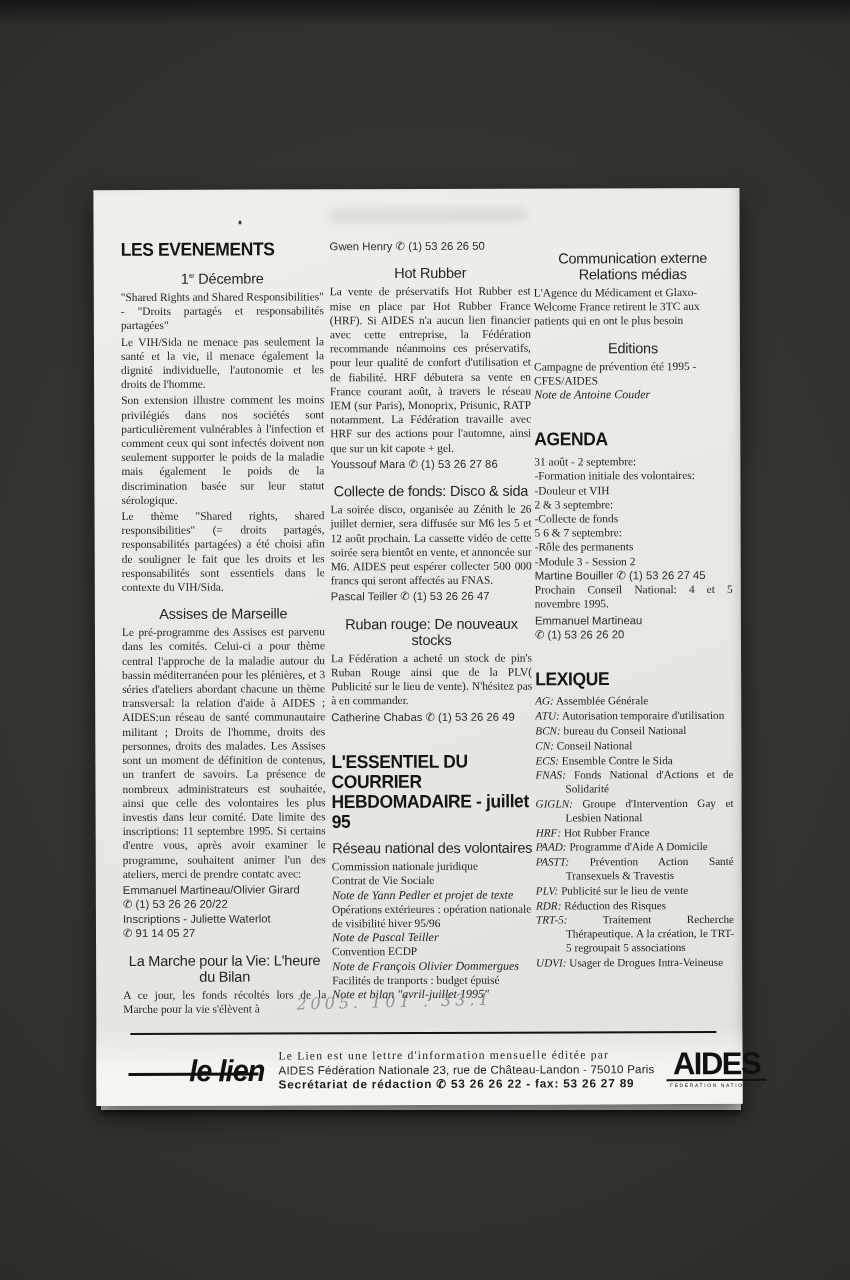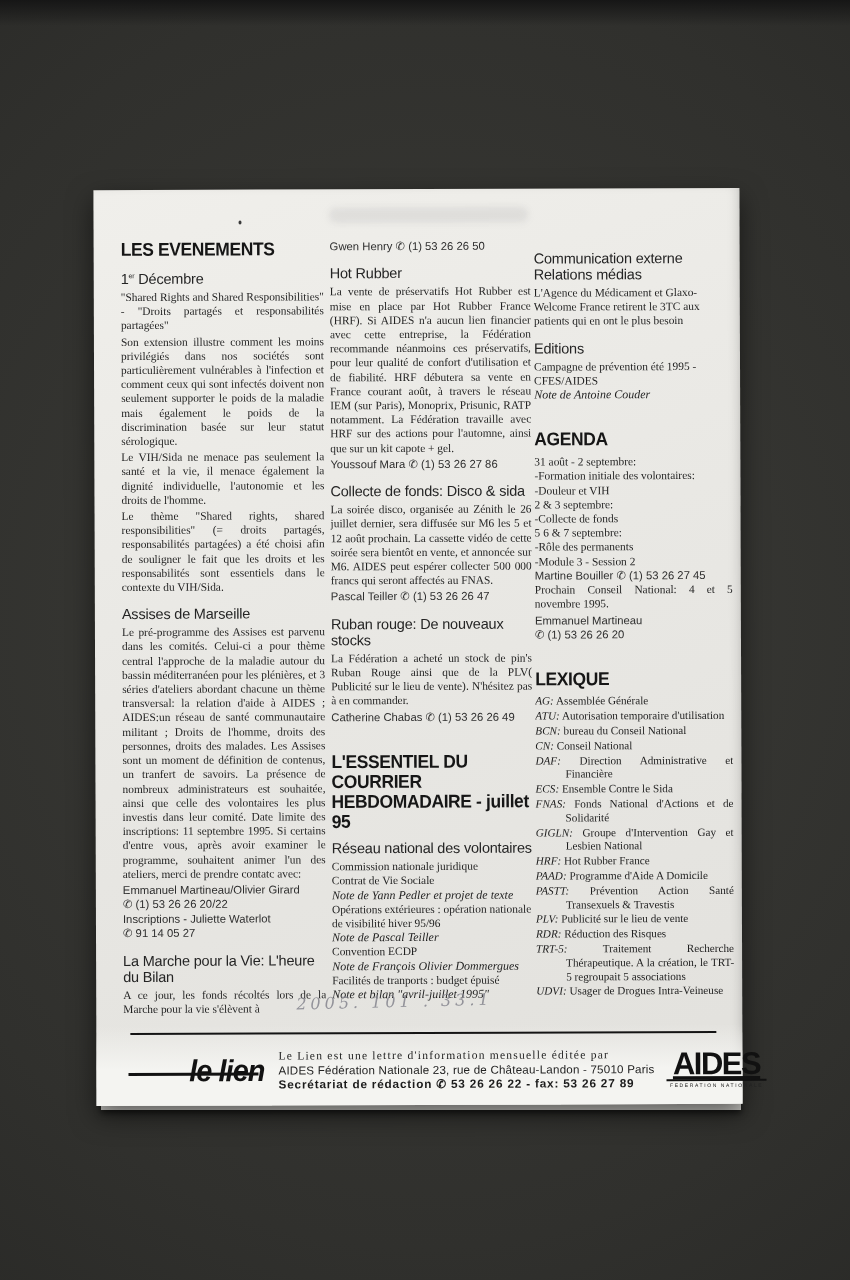--- a/index.html
+++ b/index.html
@@ -20,21 +20,21 @@
   .bleed{position:absolute;left:235px;top:18px;width:200px;height:16px;background:rgba(90,90,95,.10);filter:blur(3px);border-radius:8px;}
   .speck{position:absolute;left:145px;top:31px;width:3px;height:4px;background:#3a3a3a;border-radius:50%;}
 
   .doc-col{position:absolute;top:50px;height:795px;overflow:hidden;color:#1f1f1f;}
   .col0{left:27px;width:203px;}
   .col1{left:236px;width:201px;}
   .col2{left:440px;width:198px;}
 
   .b-h1{font-family:"Liberation Sans",sans-serif;font-weight:bold;font-size:17.5px;line-height:19px;letter-spacing:-0.4px;color:#161616;margin:28px 0 6px;transform:scaleY(1.05);transform-origin:left top;}
   .doc-col .b-h1:first-child{margin-top:0;}
-  .b-h2{font-family:"Liberation Sans",sans-serif;font-weight:normal;font-size:14.5px;line-height:16px;letter-spacing:-0.2px;color:#242424;margin:12px 0 3px;}
+  .b-h2{font-family:"Liberation Sans",sans-serif;font-weight:normal;font-size:14.5px;line-height:16px;letter-spacing:-0.2px;color:#242424;margin:12px 0 3px;text-align:center;}
   .b-p{font-size:11.4px;line-height:14.2px;text-align:justify;margin:0 0 2px;}
   .b-line{font-size:11.4px;line-height:14.2px;margin:0;}
   .b-note{font-size:12px;line-height:14.2px;font-style:italic;margin:0;}
   .b-contact{font-family:"Liberation Sans",sans-serif;font-size:11.3px;line-height:14.4px;color:#2e2e2e;margin:0;}
   .b-lex{font-size:11.2px;line-height:13.8px;text-align:justify;padding-left:30px;text-indent:-30px;margin:0 0 1px;}
   .lex-term{white-space:nowrap;font-style:italic;}
   sup{font-size:7px;vertical-align:super;line-height:0;}
 
   .handwriting{
     position:absolute;left:200px;top:803px;color:#85858e;
@@ -47,41 +47,41 @@
   .lelien .txt{
     font-family:"Liberation Sans",sans-serif;font-weight:bold;font-style:italic;
     font-size:29px;letter-spacing:-1px;color:#121212;transform:scaleY(1.05);display:inline-block;
   }
   .lelien .strike{position:absolute;left:2px;right:6px;top:55%;height:3px;background:#121212;}
   .foot-center{flex:1;padding:0 10px 0 14px;color:#222;}
   .fc-1{font-family:"Liberation Serif",serif;font-size:11.6px;line-height:14px;letter-spacing:1.2px;white-space:nowrap;}
   .fc-2{font-family:"Liberation Sans",sans-serif;font-size:11.6px;line-height:14px;letter-spacing:0.2px;white-space:nowrap;}
   .fc-3{font-family:"Liberation Sans",sans-serif;font-size:11.8px;line-height:14px;letter-spacing:0.8px;white-space:nowrap;font-weight:bold;color:#1c1c1c;}
   .aides-logo{flex:0 0 auto;width:104px;text-align:center;}
-  .aides-big{font-family:"Liberation Sans",sans-serif;font-weight:bold;font-size:31px;line-height:28px;letter-spacing:-1.5px;color:#111;transform:scaleY(1.02);text-decoration:underline;}
+  .aides-big{font-family:"Liberation Sans",sans-serif;font-weight:bold;font-size:31px;line-height:28px;letter-spacing:-1.5px;color:#111;transform:scaleY(1.02);}
   .aides-bar{height:2px;background:#111;margin:1px 2px 1px 2px;}
   .aides-sub{font-family:"Liberation Sans",sans-serif;font-size:5px;letter-spacing:1.6px;color:#222;white-space:nowrap;}
 </style>
 </head>
 <body>
 
 <div class="top-shade"></div>
 <div class="under-sheet"></div>
 
 <div class="paper">
   <div class="bleed"></div>
   <div class="speck"></div>
   <div class="paper-bottom-band"></div>
 
   <div id="col0" class="doc-col col0" lang="fr">
       <div class="b-h1">LES EVENEMENTS</div>
       <div class="b-h2">1<sup>er</sup> Décembre</div>
       <div class="b-p">"Shared Rights and Shared Responsibilities" - "Droits partagés et responsabilités partagées"</div>
+      <div class="b-p">Le VIH/Sida ne menace pas seulement la santé et la vie, il menace également la dignité individuelle, l'autonomie et les droits de l'homme.</div>
       <div class="b-p">Son extension illustre comment les moins privilégiés dans nos sociétés sont particulièrement vulnérables à l'infection et comment ceux qui sont infectés doivent non seulement supporter le poids de la maladie mais également le poids de la discrimination basée sur leur statut sérologique.</div>
-      <div class="b-p">Le VIH/Sida ne menace pas seulement la santé et la vie, il menace également la dignité individuelle, l'autonomie et les droits de l'homme.</div>
       <div class="b-p">Le thème "Shared rights, shared responsibilities" (= droits partagés, responsabilités partagées) a été choisi afin de souligner le fait que les droits et les responsabilités sont essentiels dans le contexte du VIH/Sida.</div>
       <div class="b-h2">Assises de Marseille</div>
       <div class="b-p">Le pré-programme des Assises est parvenu dans les comités. Celui-ci a pour thème central l'approche de la maladie autour du bassin méditerranéen pour les plénières, et 3 séries d'ateliers abordant chacune un thème transversal: la relation d'aide à AIDES ; AIDES:un réseau de santé communautaire militant ; Droits de l'homme, droits des personnes, droits des malades. Les Assises sont un moment de définition de contenus, un tranfert de savoirs. La présence de nombreux administrateurs est souhaitée, ainsi que celle des volontaires les plus investis dans leur comité. Date limite des inscriptions: 11 septembre 1995. Si certains d'entre vous, après avoir examiner le programme, souhaitent animer l'un des ateliers, merci de prendre contatc avec:</div>
       <div class="b-contact">Emmanuel Martineau/Olivier Girard</div>
       <div class="b-contact">✆ (1) 53 26 26 20/22</div>
       <div class="b-contact">Inscriptions - Juliette Waterlot</div>
       <div class="b-contact">✆ 91 14 05 27</div>
       <div class="b-h2">La Marche pour la Vie: L'heure du Bilan</div>
       <div class="b-p">A ce jour, les fonds récoltés lors de la Marche pour la vie s'élèvent à</div>
     </div>
@@ -125,21 +125,20 @@
       <div class="b-line">-Module 3 - Session 2</div>
       <div class="b-contact">Martine Bouiller ✆ (1) 53 26 27 45</div>
       <div class="b-p">Prochain Conseil National: 4 et 5 novembre 1995.</div>
       <div class="b-contact">Emmanuel Martineau</div>
       <div class="b-contact">✆ (1) 53 26 26 20</div>
       <div class="b-h1">LEXIQUE</div>
       <div class="b-lex"><span class="lex-term">AG:</span> Assemblée Générale</div>
       <div class="b-lex"><span class="lex-term">ATU:</span> Autorisation temporaire d'utilisation</div>
       <div class="b-lex"><span class="lex-term">BCN:</span> bureau du Conseil National</div>
       <div class="b-lex"><span class="lex-term">CN:</span> Conseil National</div>
-      <div class="b-lex"><span class="lex-term">DAF:</span> Direction Administrative et Financière</div>
       <div class="b-lex"><span class="lex-term">ECS:</span> Ensemble Contre le Sida</div>
       <div class="b-lex"><span class="lex-term">FNAS:</span> Fonds National d'Actions et de Solidarité</div>
       <div class="b-lex"><span class="lex-term">GIGLN:</span> Groupe d'Intervention Gay et Lesbien National</div>
       <div class="b-lex"><span class="lex-term">HRF:</span> Hot Rubber France</div>
       <div class="b-lex"><span class="lex-term">PAAD:</span> Programme d'Aide A Domicile</div>
       <div class="b-lex"><span class="lex-term">PASTT:</span> Prévention Action Santé Transexuels &amp; Travestis</div>
       <div class="b-lex"><span class="lex-term">PLV:</span> Publicité sur le lieu de vente</div>
       <div class="b-lex"><span class="lex-term">RDR:</span> Réduction des Risques</div>
       <div class="b-lex"><span class="lex-term">TRT-5:</span> Traitement Recherche Thérapeutique. A la création, le TRT-5 regroupait 5 associations</div>
       <div class="b-lex"><span class="lex-term">UDVI:</span> Usager de Drogues Intra-Veineuse</div>

